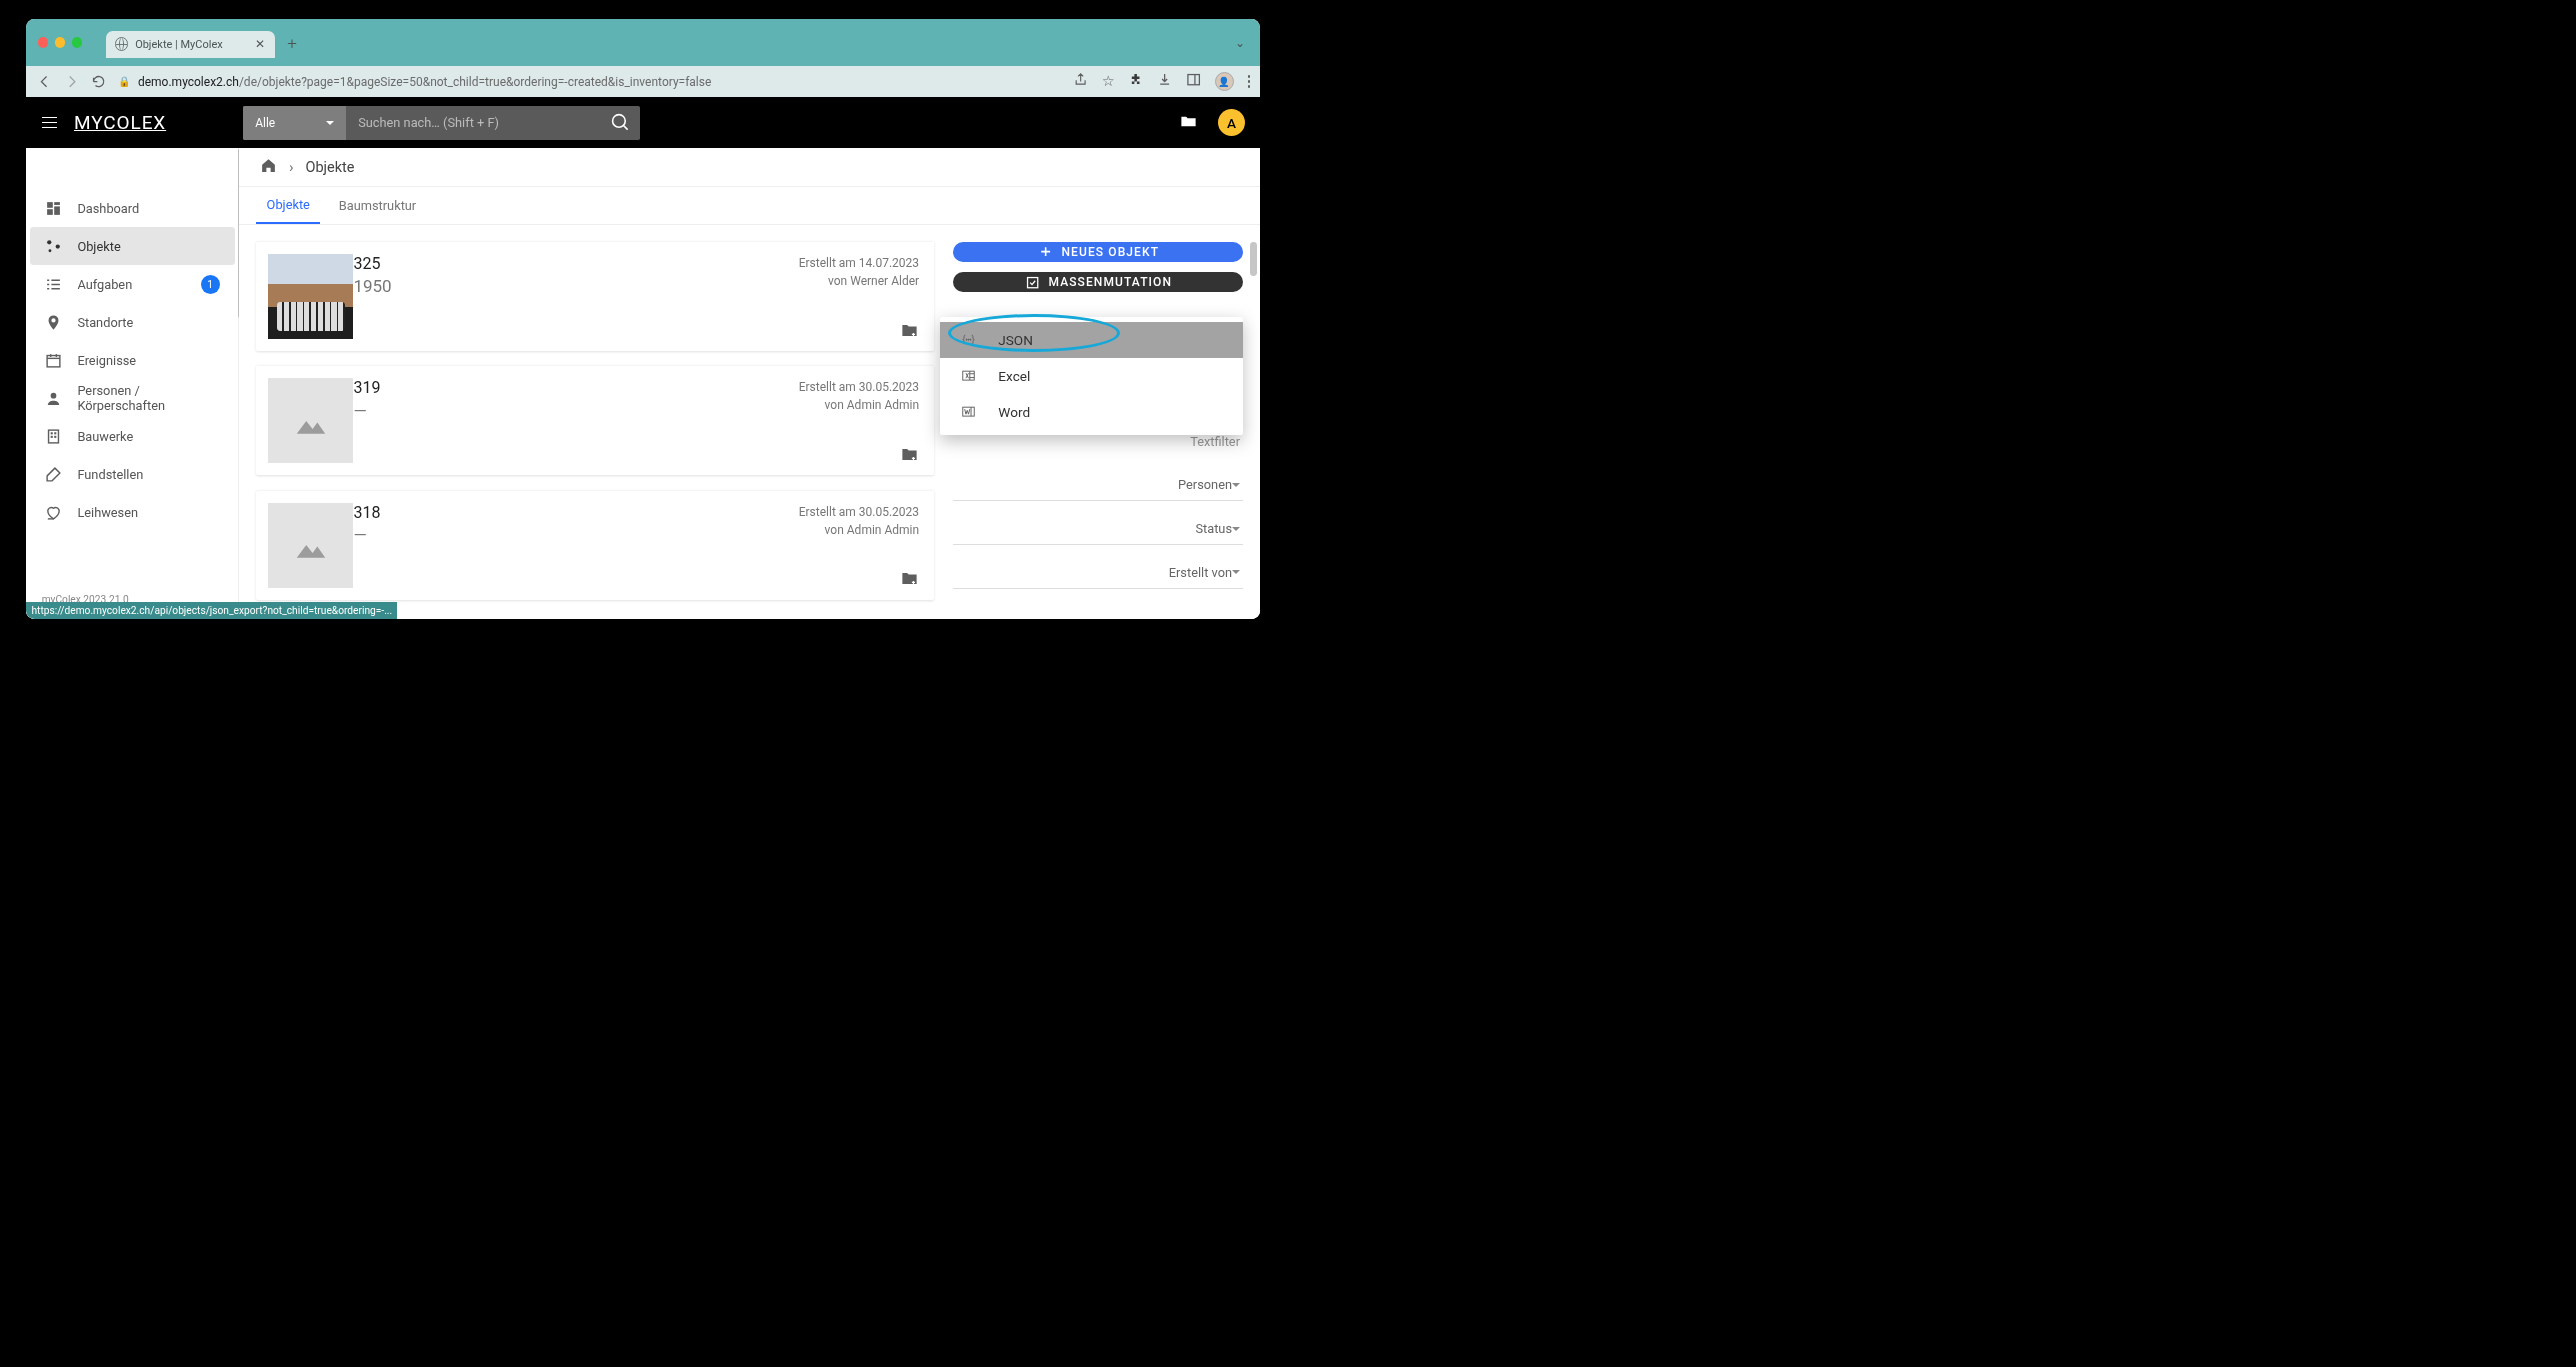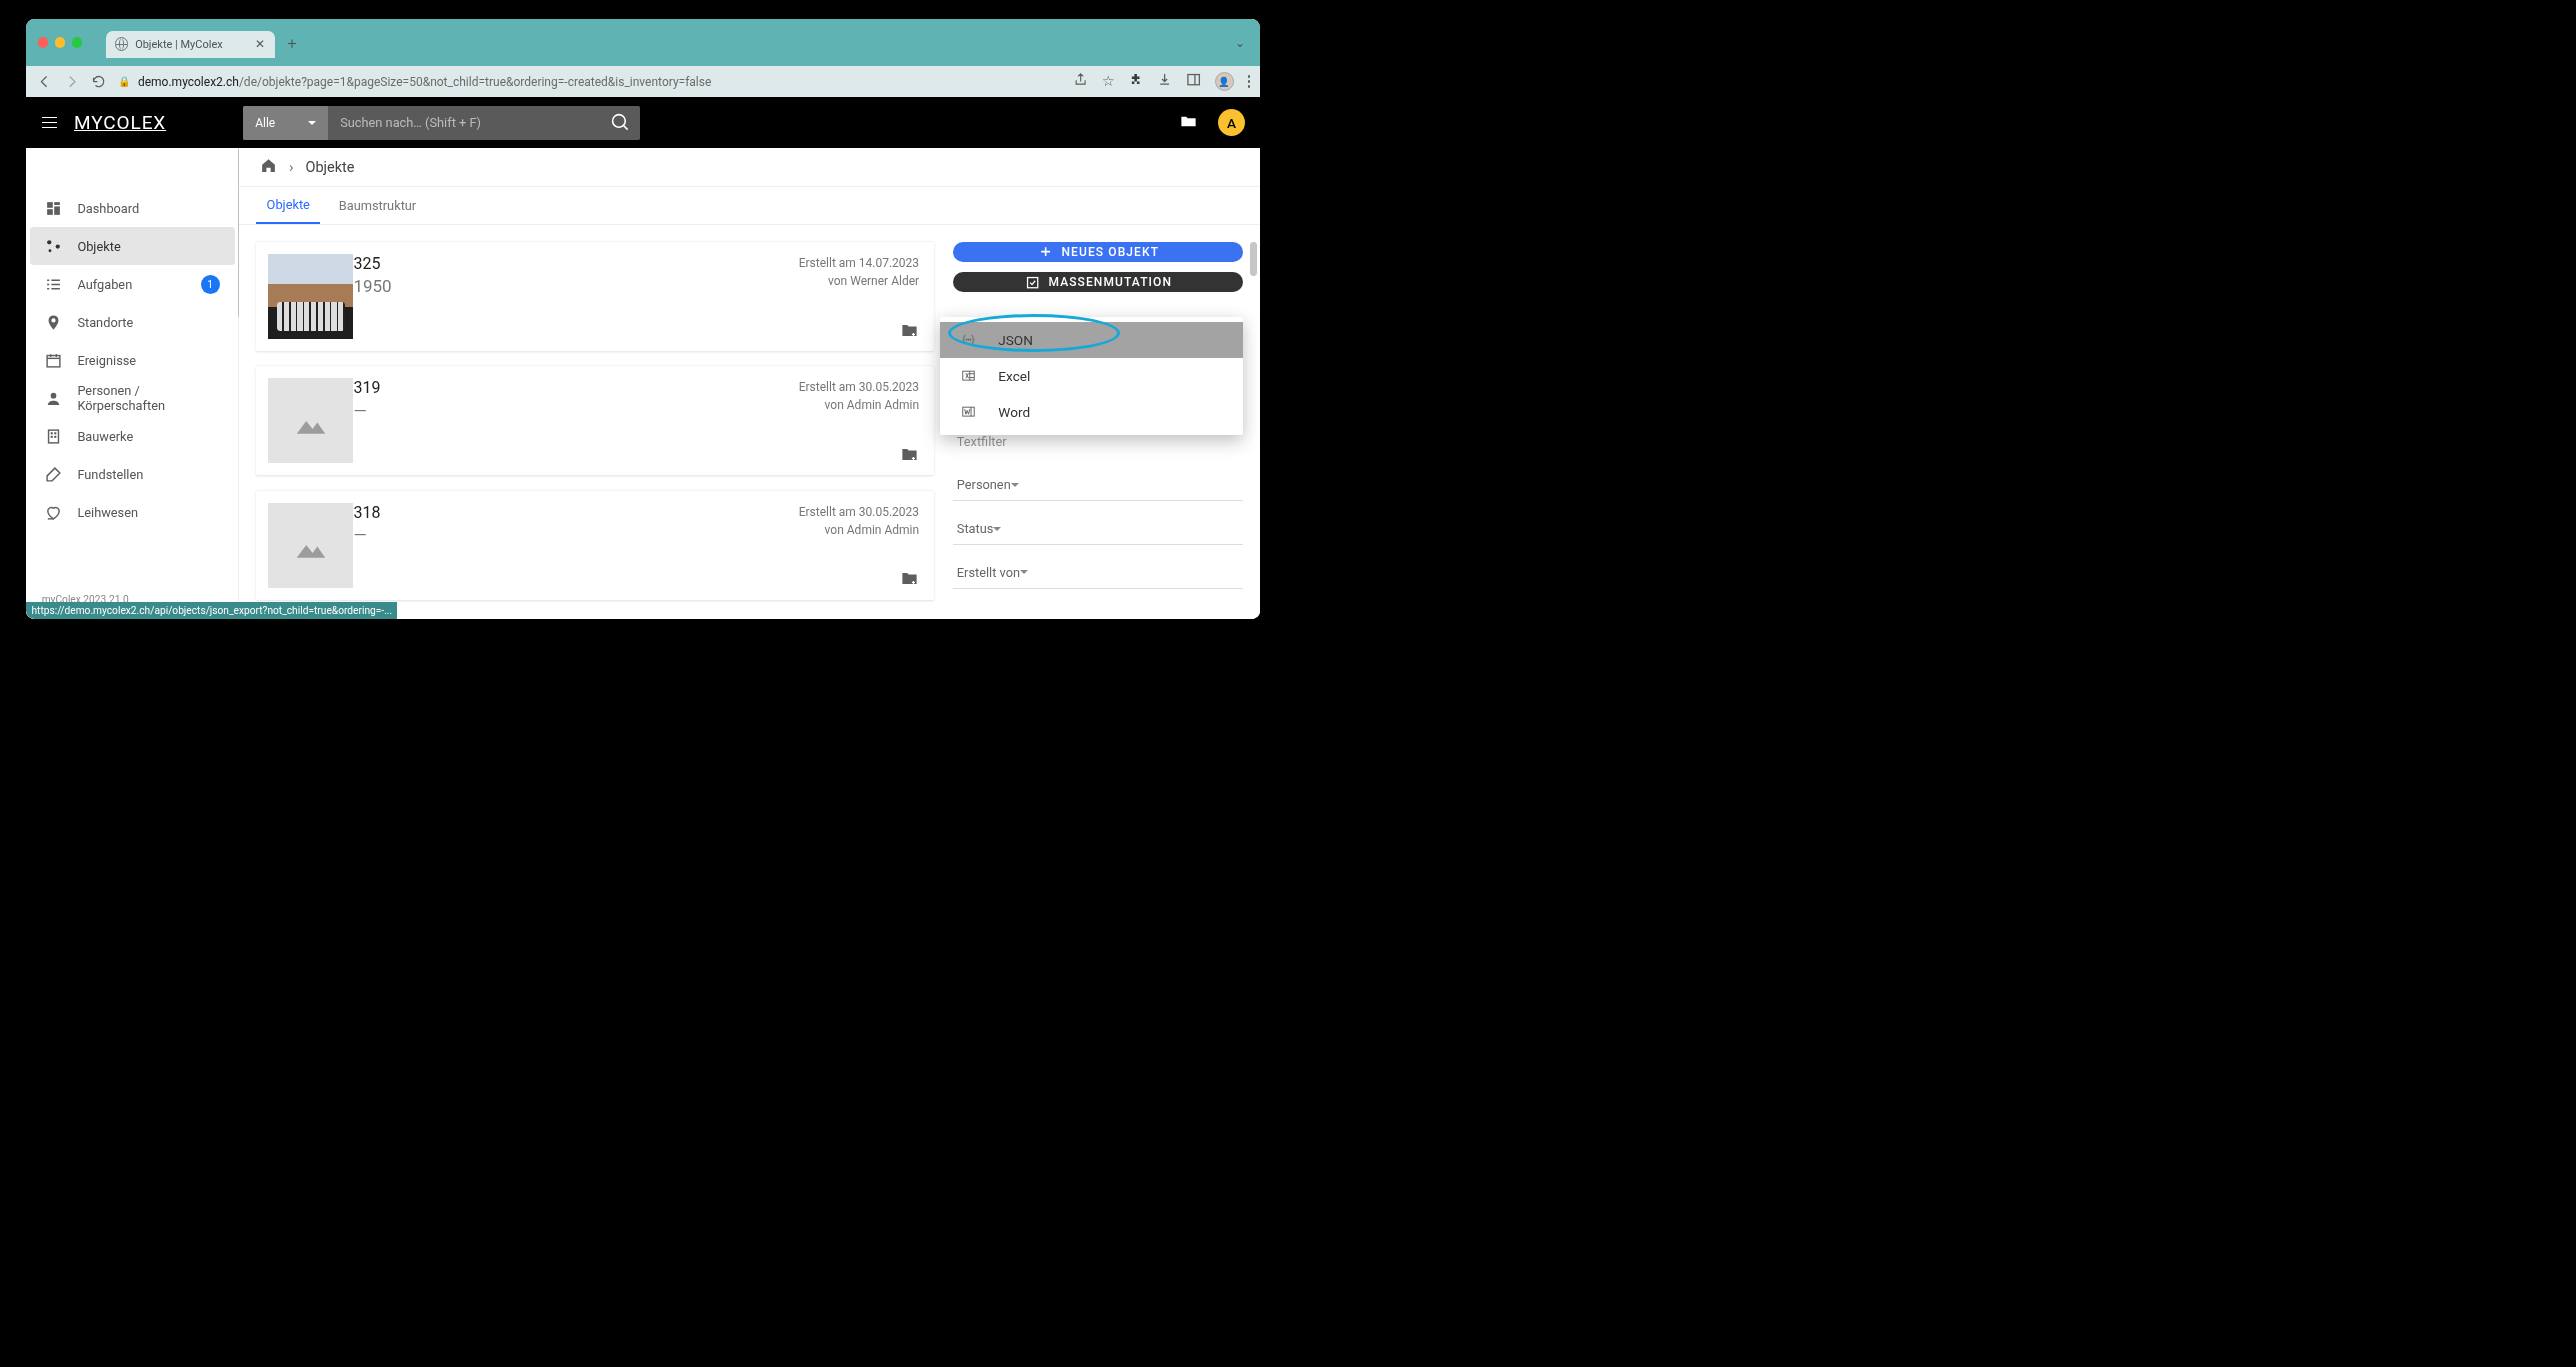--- a/index.html
+++ b/index.html
@@ -30,21 +30,21 @@
 .avatar-sm { width:19px; height:19px; border-radius:50%; background:#d9c7b8; border:0.9px solid #aaa; display:flex; align-items:center; justify-content:center; font-size:9.4px;}
 .menu-dots { display:flex; flex-direction:column; gap:2.6px; }
 .menu-dots span { width:2.6px; height:2.6px; background:#5e5e5e; border-radius:50%; }
 
 
 .app-header { height:51px; background:#000; display:flex; align-items:center; padding:0 15.3px; gap:17px; color:#fff; }
 .hamburger { display:flex; flex-direction:column; gap:3.4px; cursor:pointer; }
 .hamburger span { width:15.3px; height:1.7px; background:#fff; }
 .brand { font-size:19px; letter-spacing:0.9px; font-weight:400;text-decoration:underline; }
 .search-wrap { margin-left: 60px; display:flex; align-items:center; height:34px; background:#5a5a5a; border-radius:1.7px; overflow:hidden; width:397px; }
-.filter-dd { background:#7e7e7e; height:100%; width:85px; display:flex; align-items:center; padding:0 12px; color:#fff; font-size:12px; justify-content:space-between; }
+.filter-dd { background:#7e7e7e; height:100%; width:103px; display:flex; align-items:center; padding:0 12px; color:#fff; font-size:12px; justify-content:space-between; }
 .filter-dd .caret { width:0; height:0; border-left:4.3px solid transparent; border-right:4.3px solid transparent; border-top:4.3px solid #fff; }
 .search-input { flex:1; height:100%; display:flex; align-items:center; padding:0 12px; color:#bbb; font-size:12.8px; }
 .search-btn { width:39px; height:100%; display:flex; align-items:center; justify-content:center; }
 .search-btn svg { width:19px; height:19px; fill:#fff; }
 .app-header-right { margin-left:auto; display:flex; align-items:center; gap:20.5px; }
 .folder-ico svg { width:19px; height:19px; fill:#fff; }
 .user-badge { width:27px; height:27px; border-radius:50%; background:#fbc02d; color:#000; display:flex; align-items:center; justify-content:center; font-weight:500; }
 
 
 .app-body { display:flex; height: calc(100% - 51px - 61px); background:#fff; }
@@ -92,21 +92,21 @@
 .btn-dark { background:#333333; color:#fff; }
 .btn-dark svg { width:15.3px; height:15.3px; fill:#fff; }
 
 .export-menu { position:absolute; top:75px; left:-13.6px; right:0; background:#fff; box-shadow:0 5.1px 17px rgba(0,0,0,.25); border-radius:2.6px; padding:5.1px 0; z-index:50; }
 .export-item { height:36px; display:flex; align-items:center; padding:0 19px; gap:20.5px; font-size:13.6px; color:#333; cursor:pointer; }
 .export-item:hover, .export-item.hover { background:#a3a3a3; }
 .export-item .ex-ico { width:19px; display:flex; justify-content:center; }
 .export-item .ex-ico svg { width:17px; height:15.3px; fill:none; stroke:#5e5e5e; stroke-width:1.5; }
 .highlight-oval { position:absolute; top:72px; left:-5.1px; width:172px; height:38px; border:3.4px solid #16a8d8; border-radius:50%; z-index:60; pointer-events:none; }
 
-.filter-field { height:32px; display:flex; align-items:center; justify-content:flex-start; padding:0 3.4px; color:#666; font-size:12.8px; border-bottom:0.9px solid #ddd; cursor:pointer; margin-top:1.7px; }
+.filter-field { height:32px; display:flex; align-items:center; justify-content:flex-end; padding:0 3.4px; color:#666; font-size:12.8px; border-bottom:0.9px solid #ddd; cursor:pointer; margin-top:1.7px; }
 .filter-field .caret { width:0; height:0; border-left:4.3px solid transparent; border-right:4.3px solid transparent; border-top:4.3px solid #888; }
 .filter-text { border:none; color:#999; }
 
 
 .right-scroll { position:absolute; right:3.4px; top:94px; width:6.8px; height:34px; background:#c6c6c6; border-radius:3.4px; }
 
 
 .status-bar { position:absolute; left:0; bottom:0; height:17px; background:#3a8c8c; color:#fff; font-size:10.2px; padding:1.7px 5.1px; display:flex; align-items:center; max-width:443px; white-space:nowrap; overflow:hidden; }
 </style>
 </head>

